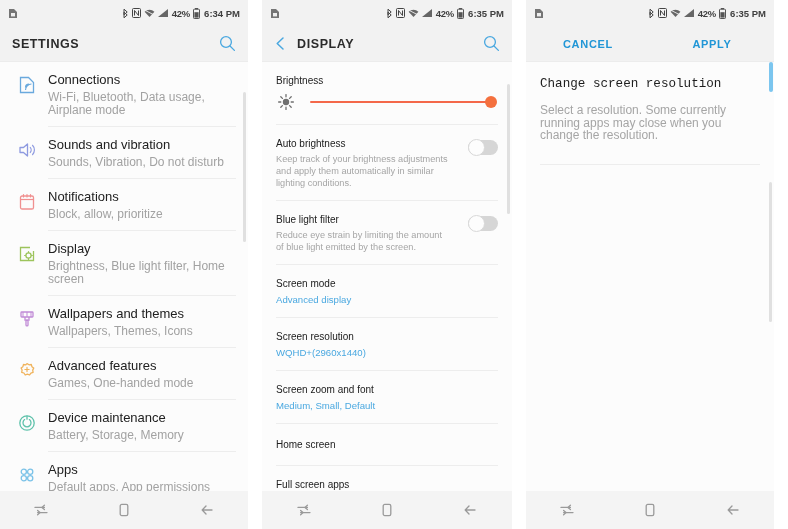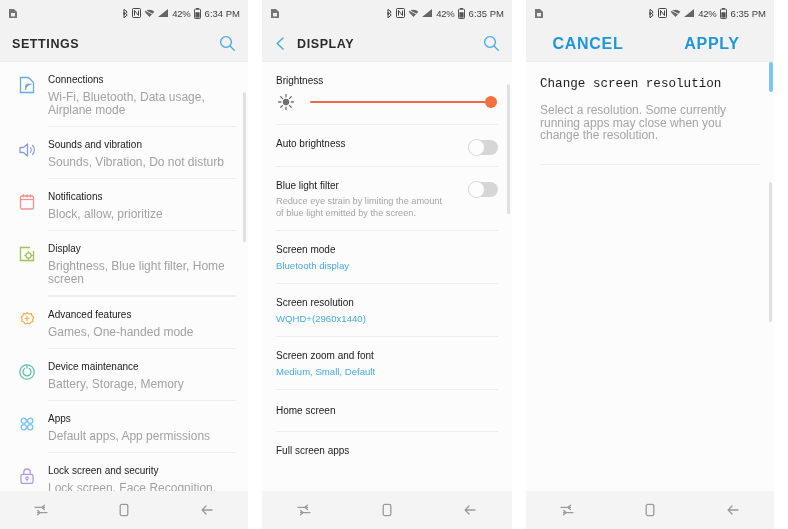--- a/index.html
+++ b/index.html
@@ -31,20 +31,21 @@
 
   
   .statusbar {
     height: 26px;
     background: #f2f2f2;
     display: flex;
     align-items: center;
     padding: 12px 8px;
     box-sizing: border-box;
     position: relative;
+    font-weight: bold;
   }
   .sb-left { display: flex; align-items: center; }
   .sb-right {
     margin-left: auto;
     display: flex;
     align-items: center;
     gap: 3px;
     color: #4a4a4a;
   }
   .sb-icon { display: inline-flex; align-items: center; }
@@ -92,21 +93,21 @@
     display: flex;
     align-items: center;
     box-sizing: border-box;
     border-bottom: 1px solid #ececec;
   }
   .actionbar button {
     flex: 1;
     background: none;
     border: none;
     font-family: inherit;
-    font-size: 16px;
+    font-size: 11px;
     font-weight: bold;
     letter-spacing: 0.7px;
     color: #2196d6;
     cursor: pointer;
     padding: 0;
   }
 
   
   .content {
     position: relative;
@@ -134,21 +135,21 @@
   .list-item .ico {
     width: 30px;
     flex: 0 0 30px;
     display: flex;
     align-items: center;
     justify-content: center;
     padding-top: 3px;
   }
   .li-text { padding-left: 6px; }
   .li-title {
-    font-size: 10px;
+    font-size: 13px;
     color: #212121;
     line-height: 15px;
   }
   .li-sub {
     font-size: 12px;
     color: #a2a2a2;
     line-height: 13px;
     margin-top: 4px;
   }
   .divider {
@@ -415,20 +416,34 @@
               <path d="M11.5 7.6v1M11.5 14.4v1M7.6 11.5h1M14.4 11.5h1" stroke="#9dc45c" stroke-width="1.2" stroke-linecap="round"></path>
             </svg>
         </span>
         <div class="li-text">
           <div class="li-title">Display</div>
           <div class="li-sub">Brightness, Blue light filter, Home screen</div>
         </div>
       </div>
       <div class="divider"></div>
 
+      <div class="list-item">
+        <span class="ico">
+          <svg width="20" height="20" viewBox="0 0 20 20">
+              <rect x="4" y="3" width="12" height="5" rx="0.8" stroke="#c08ad6" stroke-width="1.3" fill="none"></rect>
+              <path d="M6 3v5M10 3v5M14 3v5" stroke="#c08ad6" stroke-width="1"></path>
+              <path d="M8 8v3.2h4V8" stroke="#c08ad6" stroke-width="1.3" fill="none"></path>
+              <rect x="9" y="11.2" width="2" height="5.6" rx="0.9" stroke="#c08ad6" stroke-width="1.3" fill="none"></rect>
+            </svg>
+        </span>
+        <div class="li-text">
+          <div class="li-title">Wallpapers and themes</div>
+          <div class="li-sub">Wallpapers, Themes, Icons</div>
+        </div>
+      </div>
       <div class="divider"></div>
 
       <div class="list-item">
         <span class="ico">
           <svg width="20" height="20" viewBox="0 0 20 20">
               <path d="M10 2.6l2 1.2 2.3-.3.6 2.2 1.8 1.4-1 2 .4 2.3-2.2.7-1.3 1.9-2.2-.8-2.2.8L6.9 12l-2.2-.7.4-2.3-1-2L5.9 5.7l.6-2.2 2.3.3z" stroke="#f0b35c" stroke-width="1.3" fill="none" stroke-linejoin="round"></path>
               <path d="M10 6.4v4.2M7.9 8.5h4.2" stroke="#f0b35c" stroke-width="1.2" stroke-linecap="round"></path>
             </svg>
         </span>
         <div class="li-text">
@@ -584,41 +599,42 @@
         </span>
         <div class="bright-track">
           <div class="bright-thumb"></div>
         </div>
       </div>
       <div class="divider2"></div>
 
       <div class="sec row">
         <div class="body">
           <div class="sec-title">Auto brightness</div>
+          <div class="sec-sub">Keep track of your brightness adjustments and apply them automatically in similar lighting conditions.</div>
         </div>
         <div class="toggle">
             <div class="knob"></div>
           </div>
       </div>
       <div class="divider2"></div>
 
       <div class="sec row">
         <div class="body">
           <div class="sec-title">Blue light filter</div>
           <div class="sec-sub">Reduce eye strain by limiting the amount of blue light emitted by the screen.</div>
         </div>
         <div class="toggle">
             <div class="knob"></div>
           </div>
       </div>
       <div class="divider2"></div>
 
       <div class="sec">
         <div class="sec-title">Screen mode</div>
-        <div class="sec-value">Bluetooth display</div>
+        <div class="sec-value">Advanced display</div>
       </div>
       <div class="divider2"></div>
 
       <div class="sec">
         <div class="sec-title">Screen resolution</div>
         <div class="sec-value">WQHD+(2960x1440)</div>
       </div>
       <div class="divider2"></div>
 
       <div class="sec">

